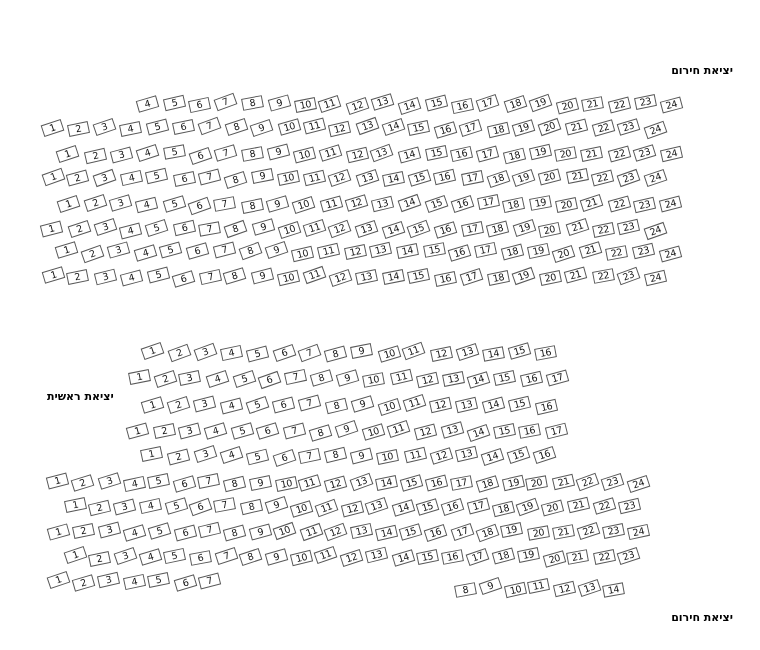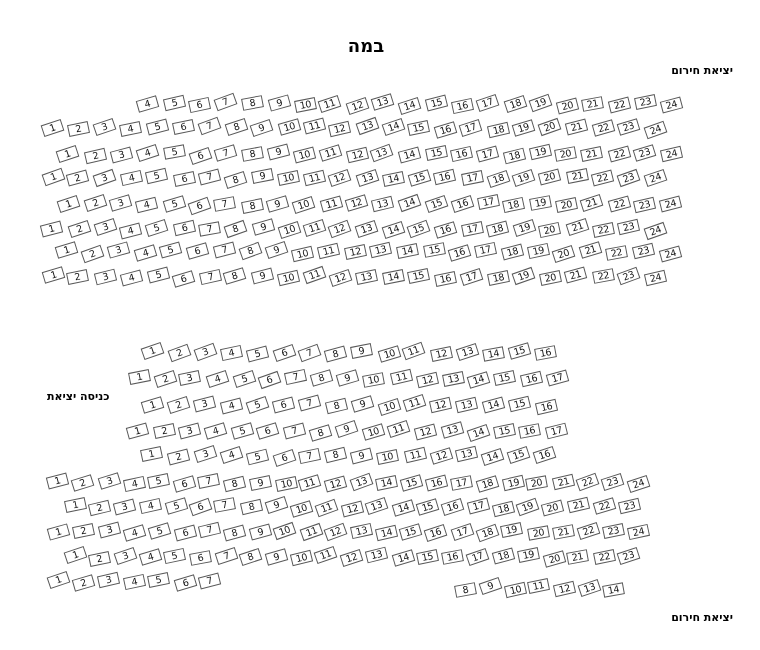--- a/index.html
+++ b/index.html
@@ -22,25 +22,24 @@
     border:1px solid #5a5a5a;background:#ffffff;color:#141414;
     font-size:9.5px;line-height:10px;letter-spacing:-0.4px;
     display:flex;align-items:center;justify-content:center;
     cursor:pointer;
   }
 </style>
 </head>
 <body>
 
 <div class="page">
-  <div class="title" dir="rtl">במה</div>
 
   <div class="side-label exit-top" dir="rtl">יציאת חירום</div>
 
-  <div class="side-label entrance" dir="rtl">כניסה יציאת</div>
+  <div class="side-label entrance" dir="rtl">יציאת ראשית</div>
 
   <div class="side-label exit-bottom" dir="rtl">יציאת חירום</div>
 
   <div id="seat-map">
       <div>
         <div class="seat" style="left: 137.4px; top: 98.1px; width: 21px; height: 12px; transform: rotate(-16deg);">4</div>
         <div class="seat" style="left: 163.5px; top: 97px; width: 21px; height: 12px; transform: rotate(-12.8deg);">5</div>
         <div class="seat" style="left: 189.4px; top: 99.3px; width: 21px; height: 12px; transform: rotate(-12.1deg);">6</div>
         <div class="seat" style="left: 215px; top: 95.8px; width: 21px; height: 12px; transform: rotate(-19.9deg);">7</div>
         <div class="seat" style="left: 242.1px; top: 97.2px; width: 21px; height: 12px; transform: rotate(-10.8deg);">8</div>

